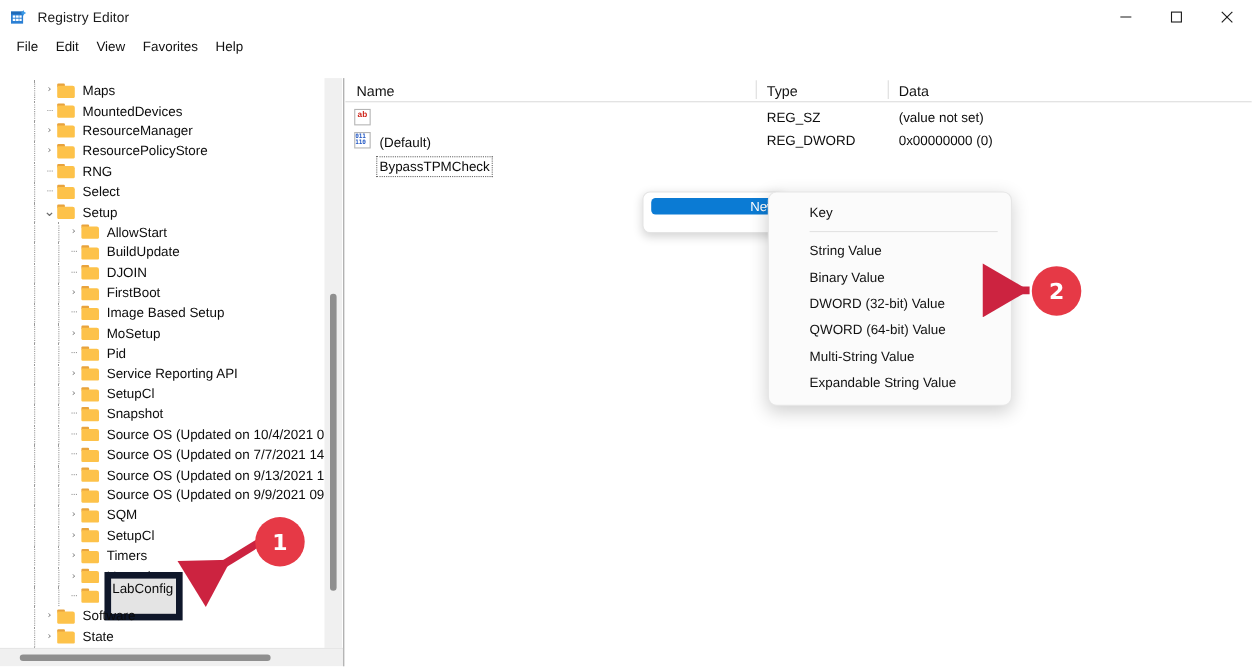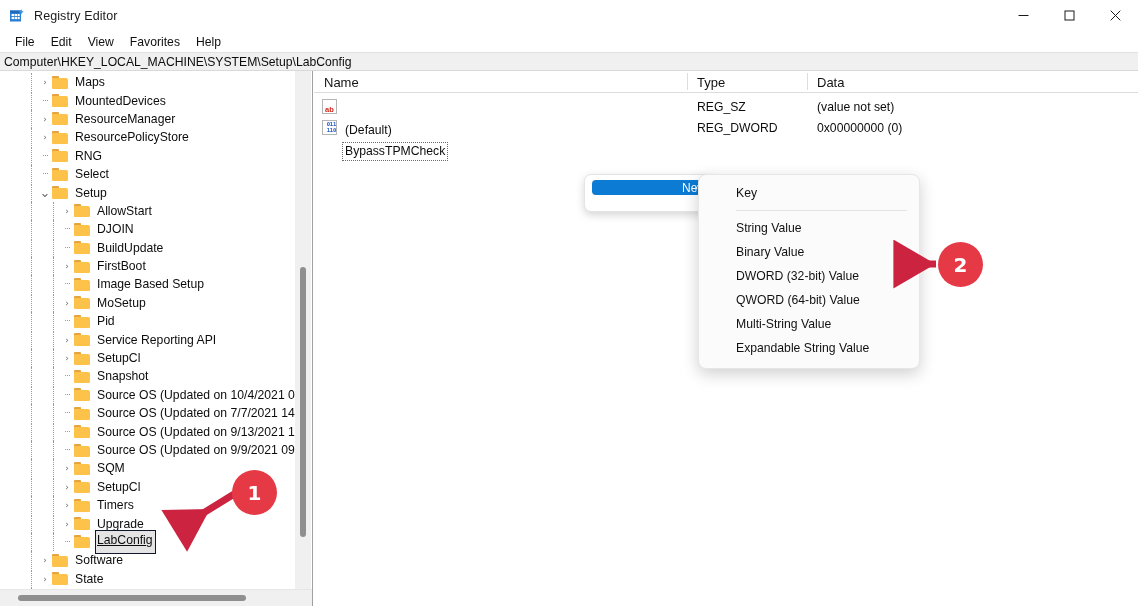--- a/index.html
+++ b/index.html
@@ -107,23 +107,22 @@
     position: relative;
   }
   .tree-row .lbl {
     font-size: 12.2px;
     color: #0c0c0c;
     padding: 0 3px 0 2px;
     line-height: 18px;
   }
   .tree-row.selected .lbl {
     background: #e4e4e4;
-    border: 1px solid #0f172a;
-    padding: 0 2px 4px 1px;
-    text-decoration: underline;
+    border: 6px solid #0f172a;
+    padding: 0 2px 14px 1px;
   }
   .chev {
     width: 14px; height: 18px; flex: none;
     display: flex; align-items: center; justify-content: center;
     color: #6b6b6b; font-size: 9px;
     font-family: "DejaVu Sans", sans-serif;
   }
   .dots {
     width: 14px; height: 18px; flex: none;
     display:flex; align-items:center; justify-content:center;
@@ -234,21 +233,21 @@
     border: 1px dotted #6b6b6b;
     padding: 0 2px;
   }
 
   .val-icon {
     width: 15px; height: 15px; flex:none;
     margin-right: 5px;
     background:#ffffff;
     border: 1px solid #b5b5b5;
     position: relative;
-    display:flex; align-items:flex-end; justify-content:center;
+    display:flex; align-items:flex-start; justify-content:center;
     font-size: 7.5px;
     font-weight: bold;
     line-height: 1;
     overflow:hidden;
   }
   .val-icon.sz { color: #d0271d; }
   .val-icon.dword {
     color: #2358c4;
     font-size: 5.5px;
     letter-spacing: -.2px;
@@ -367,23 +366,20 @@
   </div>
 
   <div class="menubar">
     <div class="menu-item">File</div>
     <div class="menu-item">Edit</div>
     <div class="menu-item">View</div>
     <div class="menu-item">Favorites</div>
     <div class="menu-item">Help</div>
   </div>
 
-  <div class="addressbar">
-    <div class="path">Computer\HKEY_LOCAL_MACHINE\SYSTEM\Setup\LabConfig</div>
-  </div>
 
   <div class="panes">
 
     <div class="tree-pane">
       <div class="tree-scroll-area">
         <div class="tree" id="tree-root">
             <div class="tree-row">
               <div style="width: 38px; height: 18px; flex: 0 0 auto; position: relative;">
                 <div class="vline" style="left: 31px;"></div>
               </div>
@@ -448,30 +444,30 @@
               <div class="folder"></div>
               <div class="lbl">AllowStart</div>
             </div>
             <div class="tree-row">
               <div style="width: 60px; height: 18px; flex: 0 0 auto; position: relative;">
                 <div class="vline" style="left: 31px;"></div>
                 <div class="vline" style="left: 53px;"></div>
               </div>
               <div class="dots"></div>
               <div class="folder"></div>
+              <div class="lbl">BuildUpdate</div>
+            </div>
+            <div class="tree-row">
+              <div style="width: 60px; height: 18px; flex: 0 0 auto; position: relative;">
+                <div class="vline" style="left: 31px;"></div>
+                <div class="vline" style="left: 53px;"></div>
+              </div>
+              <div class="dots"></div>
+              <div class="folder"></div>
               <div class="lbl">DJOIN</div>
-            </div>
-            <div class="tree-row">
-              <div style="width: 60px; height: 18px; flex: 0 0 auto; position: relative;">
-                <div class="vline" style="left: 31px;"></div>
-                <div class="vline" style="left: 53px;"></div>
-              </div>
-              <div class="dots"></div>
-              <div class="folder"></div>
-              <div class="lbl">BuildUpdate</div>
             </div>
             <div class="tree-row">
               <div style="width: 60px; height: 18px; flex: 0 0 auto; position: relative;">
                 <div class="vline" style="left: 31px;"></div>
                 <div class="vline" style="left: 53px;"></div>
               </div>
               <div class="chev">›</div>
               <div class="folder"></div>
               <div class="lbl">FirstBoot</div>
             </div>

